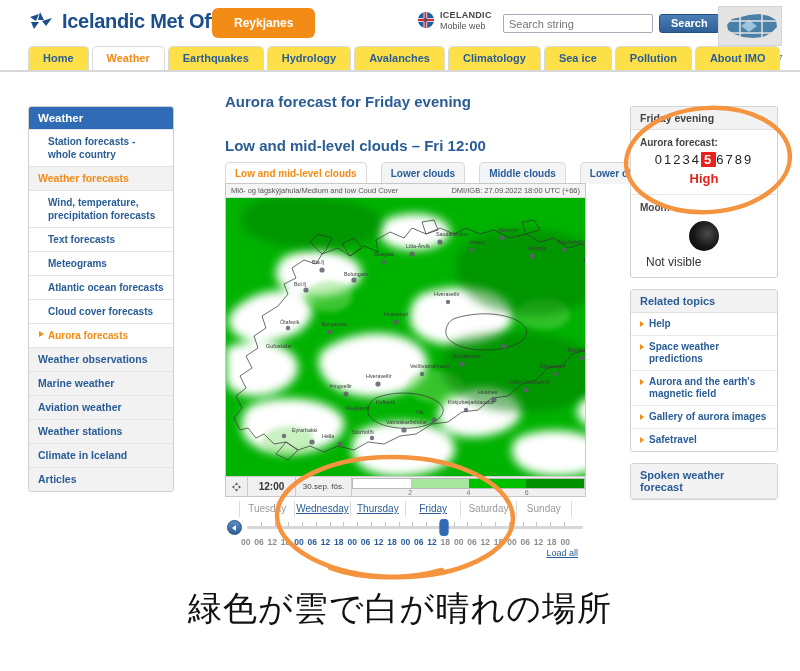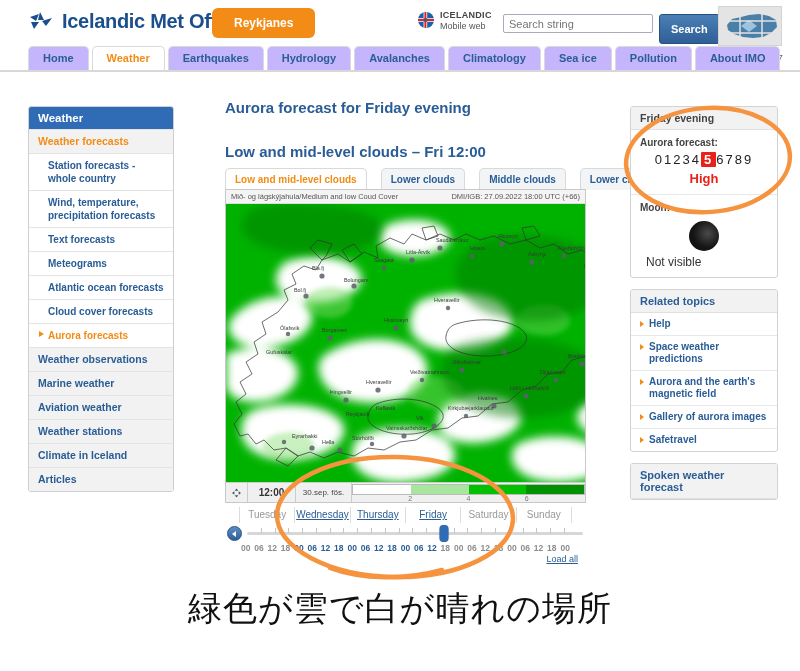--- a/index.html
+++ b/index.html
@@ -33,21 +33,21 @@
   .lang-text { font-size:9px; line-height:11px; color:#555; }
   .lang-text .l1 { font-weight:bold; color:#444; letter-spacing:0.3px; }
   .search-wrap { position:absolute; left:503px; top:14px; display:flex; }
   .search-input {
     width:150px; height:19px; border:1px solid #aab; border-radius:2px;
     padding:1px 5px; font-size:11px; color:#777;
     font-family:"Liberation Sans", sans-serif;
     background:#fff;
   }
   .search-btn {
-    margin-left:6px; height:30px; padding:0 11px;
+    margin-left:6px; height:19px; padding:0 11px;
     background:linear-gradient(#4a7fb5,#2f5f96);
     color:#fff; font-size:11px; font-weight:bold; border:1px solid #24527f;
     border-radius:3px; cursor:pointer; line-height:17px;
     font-family:"Liberation Sans", sans-serif;
   }
   .thumb-map {
     position:absolute; left:718px; top:6px; width:64px; height:40px;
     background:#e2e2e2; border:1px solid #d4d4d4; overflow:hidden;
   }
   .updated {
@@ -55,21 +55,21 @@
     font-size:9.5px; color:#666; white-space:nowrap;
   }
 
   
   .navbar {
     position:absolute; left:0; top:46px; width:800px; height:26px;
     border-bottom:2px solid #d8d8d8;
   }
   .nav-tabs { position:absolute; left:28px; top:0; display:flex; gap:3px; }
   .nav-tab {
-    background:#c4b5fd; border:1px solid #dadada; border-bottom:none;
+    background:#fde047; border:1px solid #dadada; border-bottom:none;
     border-radius:5px 5px 0 0;
     padding:5px 14px 6px; font-size:11px; font-weight:bold;
     color:#2a5d96; cursor:pointer; white-space:nowrap; line-height:12px;
   }
   .nav-tab.active { background:#fff; color:#f28c17; }
 
   
   .page { position:absolute; left:0; top:74px; width:800px; }
 
   
@@ -92,21 +92,21 @@
     color:#2a5d96; background:#fff; padding-left:19px; font-size:10px;
   }
   .side-item.l2.sel { color:#f28c17; padding-left:19px; position:relative; }
   .side-item.l2.sel .arrow {
     position:absolute; left:10px; top:7px;
     width:0; height:0; border-left:5px solid #f28c17;
     border-top:3.5px solid transparent; border-bottom:3.5px solid transparent;
   }
 
   
-  .main { position:absolute; left:188px; top:16px; width:398px;padding-left:37px; }
+  .main { position:absolute; left:188px; top:10px; width:398px;padding-left:37px; }
   .page-title {
     font-size:15px; font-weight:bold; color:#2a5d96; margin:9px 0 0 0;
   }
   .sub-title {
     font-size:15px; font-weight:bold; color:#2a5d96; margin:27px 0 8px 0;
   }
   .ctabs { display:flex; gap:14px; }
   .ctab {
     background:#f2f4f6; border:1px solid #d9d9d9; border-bottom:none;
     border-radius:5px 5px 0 0; padding:5px 9px 5px;
@@ -305,22 +305,22 @@
     <div class="nav-tab">Pollution</div>
     <div class="nav-tab">About IMO</div>
   </div>
 </div>
 
 <div class="page">
 
   <div class="sidebar">
     <div class="side-head">Weather</div>
 
+    <div class="side-item l2">Station forecasts - whole country</div>
     <div class="side-item l1 open">Weather forecasts</div>
-    <div class="side-item l2">Station forecasts - whole country</div>
     <div class="side-item l2">Wind, temperature, precipitation forecasts</div>
     <div class="side-item l2">Text forecasts</div>
     <div class="side-item l2">Meteograms</div>
     <div class="side-item l2">Atlantic ocean forecasts</div>
     <div class="side-item l2">Cloud cover forecasts</div>
     <div class="side-item l2 sel">
       <span class="arrow"></span>
       <span>Aurora forecasts</span>
     </div>
     <div class="side-item l1">Weather observations</div>

